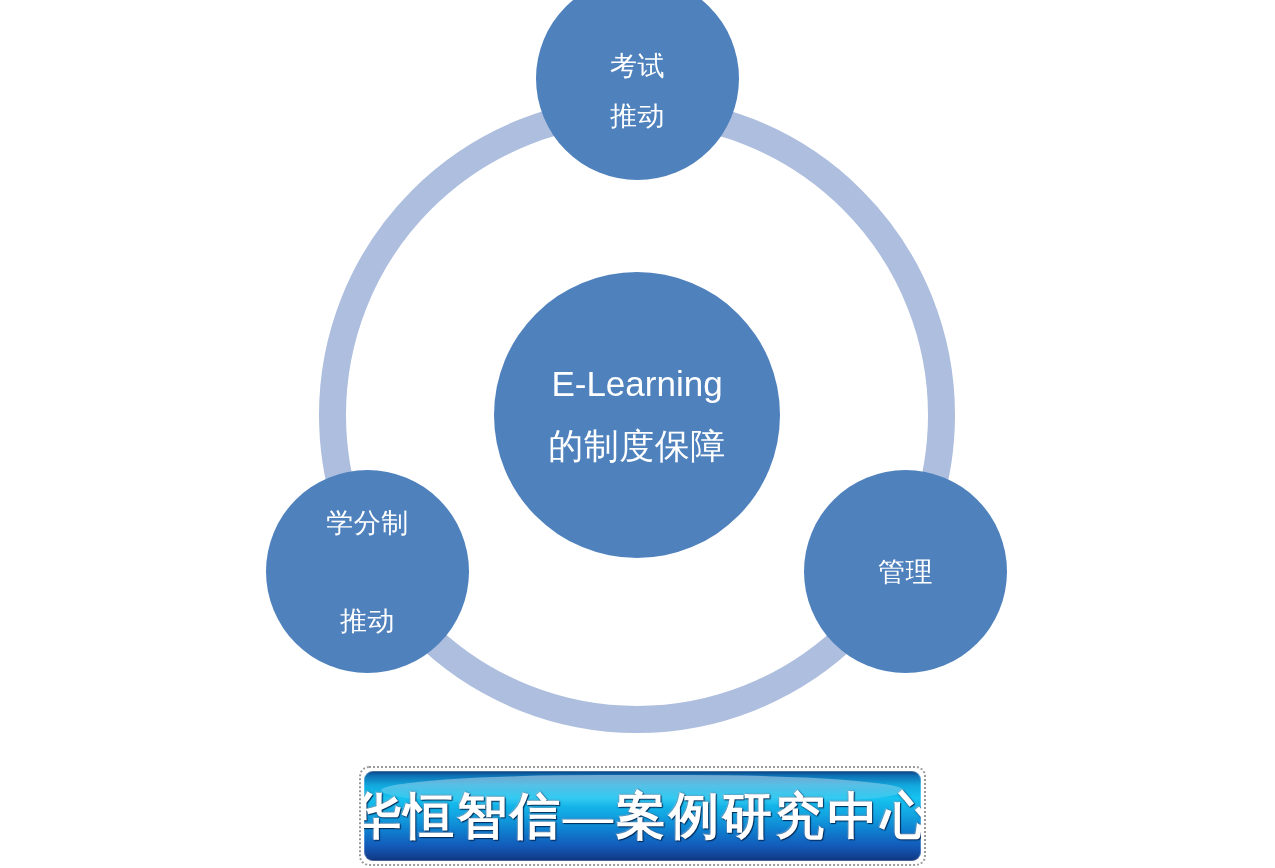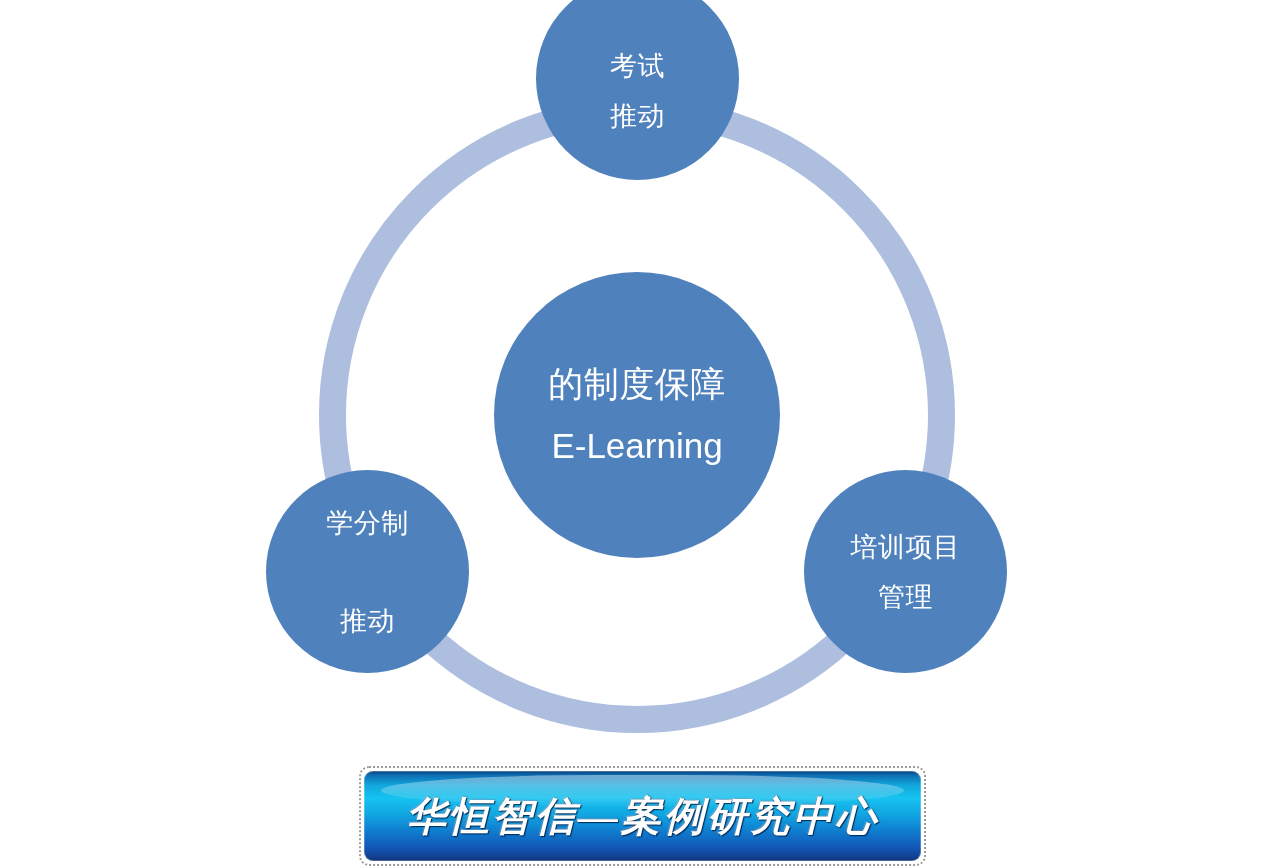--- a/index.html
+++ b/index.html
@@ -138,22 +138,21 @@
     height: 34%;
     border-radius: 50% / 60%;
     background: linear-gradient(to bottom, rgba(255,255,255,0.42), rgba(255,255,255,0.02));
     pointer-events: none;
   }
   #banner-text {
     position: relative;
     z-index: 2;
     font-family: "Liberation Serif", "DejaVu Serif", serif;
     font-weight: 700;
-    font-style: italic;
-    font-size: 40px;
+    font-size: 50px;
     letter-spacing: 3px;
     color: #ffffff;
     text-shadow:
       0 0 2px rgba(0,40,90,0.9),
       1px 1px 1px rgba(0,30,70,0.85),
       -1px -1px 1px rgba(255,255,255,0.35);
     white-space: nowrap;
   }
 </style>
 </head>
@@ -169,27 +168,26 @@
     <span class="line">考试</span>
     <span class="line">推动</span>
   </div>
 
   <div class="node" id="node-left" style="background: rgb(79, 129, 189); color: rgb(255, 255, 255); gap: 48px;">
     <span class="line">学分制</span>
     <span class="line">推动</span>
   </div>
 
   <div class="node" id="node-right" style="background: rgb(79, 129, 189); color: rgb(255, 255, 255);">
-    <span class="line">培训项目</span>
     <span class="line">管理</span>
   </div>
 
   <div class="node" id="node-center" style="background: rgb(79, 129, 189); color: rgb(255, 255, 255);">
+    <span class="line latin">E-Learning</span>
     <span class="line">的制度保障</span>
-    <span class="line latin">E-Learning</span>
   </div>
 
   <div id="banner-wrap" style="border-color: rgb(154, 154, 154);">
     <div id="banner">
       <span id="banner-text">华恒智信—案例研究中心</span>
     </div>
   </div>
 
 </div>
 

